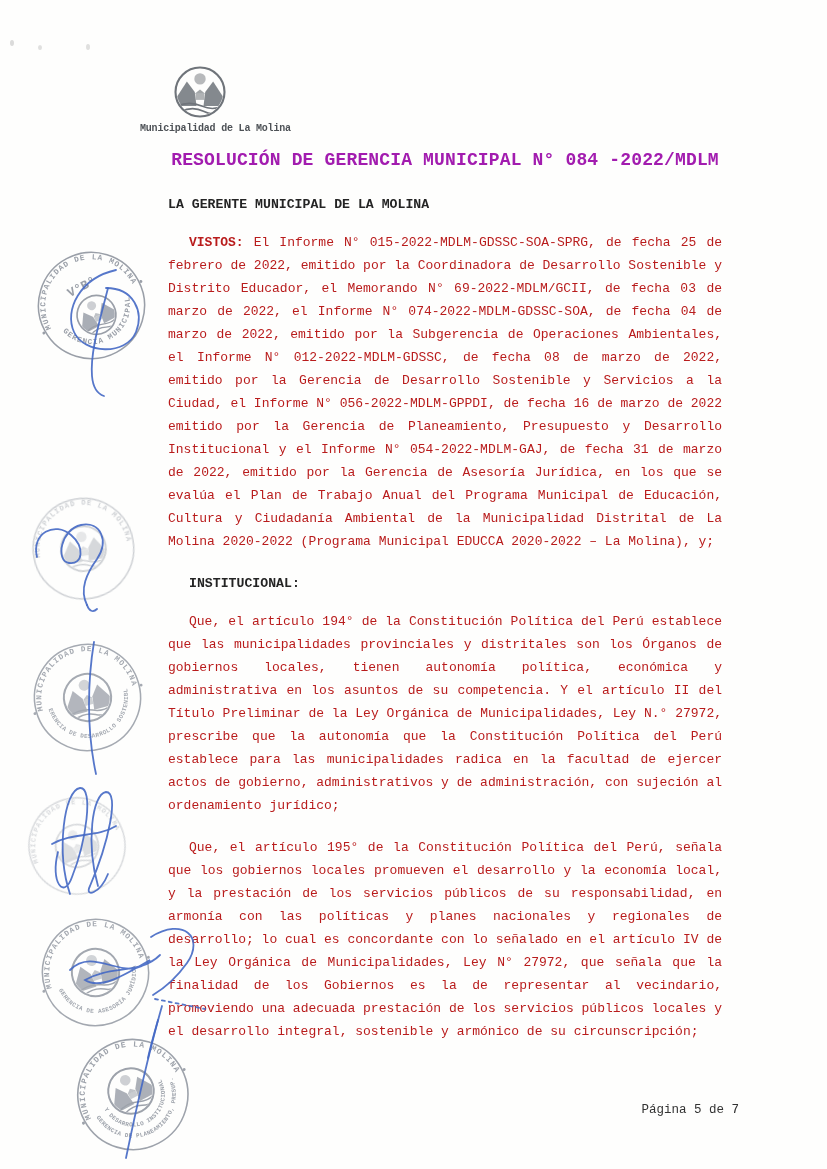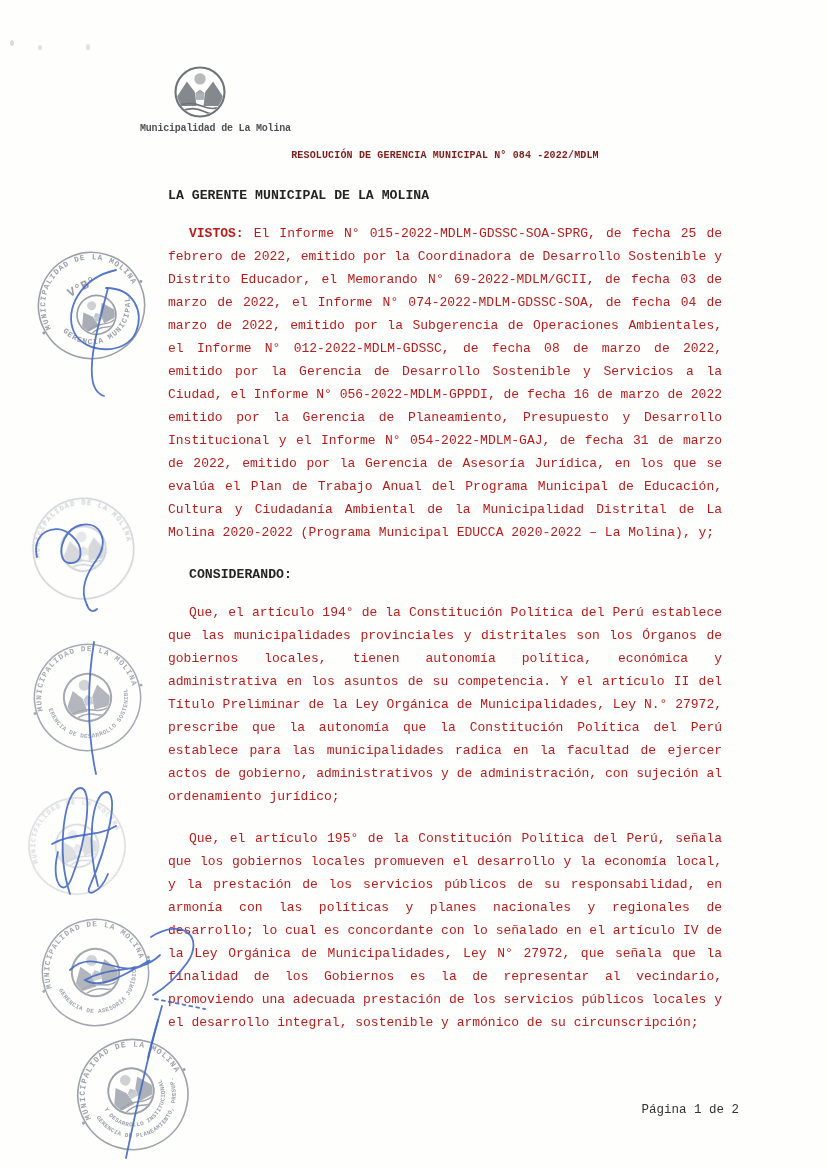--- a/index.html
+++ b/index.html
@@ -11,22 +11,22 @@
   
   .letterhead { position:absolute; left:140px; top:64px; width:120px; text-align:center; }
   .logo-emblem { color:#6f747a; display:block; margin:0 auto; }
   .logo-wordmark {
     margin-top:3px; font-size:10px; font-weight:700; letter-spacing:-0.2px;
     color:#4d5156; white-space:nowrap;
   }
   
   .content { position:absolute; left:168px; top:150px; width:554px; }
   .doc-title {
-    margin:0; font-size:10px; font-weight:700; text-align:center;
-    letter-spacing:.15px; color:#7f1d1d;
+    margin:0; font-size:18px; font-weight:700; text-align:center;
+    letter-spacing:.15px; color:#a21caf;
   }
   .dateline { margin:32px 0 0 0; font-size:13px; }
   .addressee { margin:27px 0 0 0; font-size:13.2px; font-weight:700; }
   .para {
     margin:19px 0 0 0; font-size:13px; line-height:23px;
     text-align:justify; text-indent:21px; color:#b91c1c;
   }
   .section-heading { margin:23px 0 0 0; font-size:13.2px; font-weight:700; text-indent:21px; }
   .page-footer { position:absolute; right:88px; top:1103px; font-size:12.5px; color:#333; }
   
@@ -84,26 +84,26 @@
     <svg class="logo-emblem" width="56" height="56" viewBox="0 0 64 64">
         <use href="#emblem"></use>
       </svg>
     <div class="logo-wordmark">Municipalidad de La Molina</div>
   </div>
 
   <div class="content">
     <h1 class="doc-title">RESOLUCIÓN DE GERENCIA MUNICIPAL N° 084 -2022/MDLM</h1>
     <p class="addressee">LA GERENTE MUNICIPAL DE LA MOLINA</p>
     <p class="para"><strong>VISTOS:</strong><span> El Informe N° 015-2022-MDLM-GDSSC-SOA-SPRG, de fecha 25 de febrero de 2022, emitido por la Coordinadora de Desarrollo Sostenible y Distrito Educador, el Memorando N° 69-2022-MDLM/GCII, de fecha 03 de marzo de 2022, el Informe N° 074-2022-MDLM-GDSSC-SOA, de fecha 04 de marzo de 2022, emitido por la Subgerencia de Operaciones Ambientales, el Informe N° 012-2022-MDLM-GDSSC, de fecha 08 de marzo de 2022, emitido por la Gerencia de Desarrollo Sostenible y Servicios a la Ciudad, el Informe N° 056-2022-MDLM-GPPDI, de fecha 16 de marzo de 2022 emitido por la Gerencia de Planeamiento, Presupuesto y Desarrollo Institucional y el Informe N° 054-2022-MDLM-GAJ, de fecha 31 de marzo de 2022, emitido por la Gerencia de Asesoría Jurídica, en los que se evalúa el Plan de Trabajo Anual del Programa Municipal de Educación, Cultura y Ciudadanía Ambiental de la Municipalidad Distrital de La Molina 2020-2022 (Programa Municipal EDUCCA 2020-2022 – La Molina), y;</span></p>
-    <p class="section-heading">CONSIDERANDO:</p>
+    <p class="section-heading">INSTITUCIONAL:</p>
     <p class="para">Que, el artículo 194° de la Constitución Política del Perú establece que las municipalidades provinciales y distritales son los Órganos de gobiernos locales, tienen autonomía política, económica y administrativa en los asuntos de su competencia. Y el artículo II del Título Preliminar de la Ley Orgánica de Municipalidades, Ley N.° 27972, prescribe que la autonomía que la Constitución Política del Perú establece para las municipalidades radica en la facultad de ejercer actos de gobierno, administrativos y de administración, con sujeción al ordenamiento jurídico;</p>
     <p class="para">Que, el artículo 195° de la Constitución Política del Perú, señala que los gobiernos locales promueven el desarrollo y la economía local, y la prestación de los servicios públicos de su responsabilidad, en armonía con las políticas y planes nacionales y regionales de desarrollo; lo cual es concordante con lo señalado en el artículo IV de la Ley Orgánica de Municipalidades, Ley N° 27972, que señala que la finalidad de los Gobiernos es la de representar al vecindario, promoviendo una adecuada prestación de los servicios públicos locales y el desarrollo integral, sostenible y armónico de su circunscripción;</p>
   </div>
 
-  <div class="page-footer">Página 1 de 2</div>
+  <div class="page-footer">Página 5 de 7</div>
 
   <div class="stamp st1">
     <svg width="135" height="135" viewBox="0 0 140 140">
       <defs>
         <path id="aT1" d="M 22,70 A 48,48 0 1 1 118,70"></path>
         <path id="aB1" d="M 30,70 A 40,40 0 0 0 110,70"></path>
       </defs>
       <circle cx="70" cy="70" r="55" class="ring"></circle>
       <text class="arc"><textPath href="#aT1" startOffset="50%">MUNICIPALIDAD DE LA MOLINA</textPath></text>
       <text class="arc"><textPath href="#aB1" startOffset="50%">GERENCIA MUNICIPAL</textPath></text>

